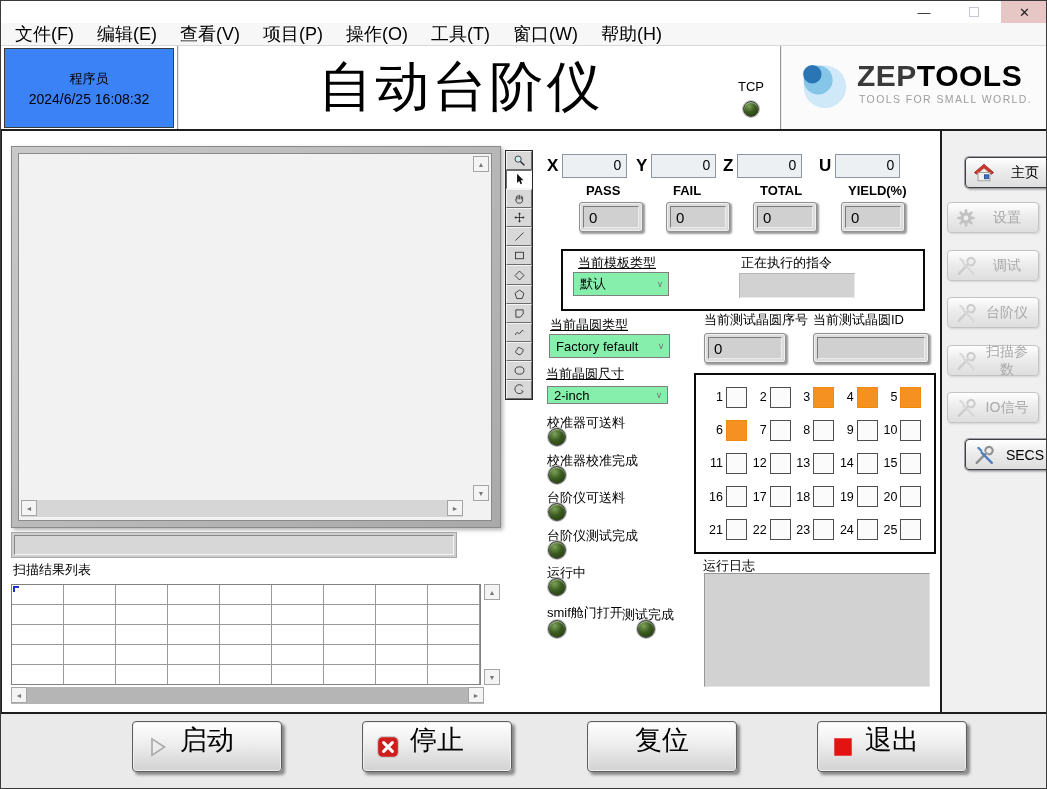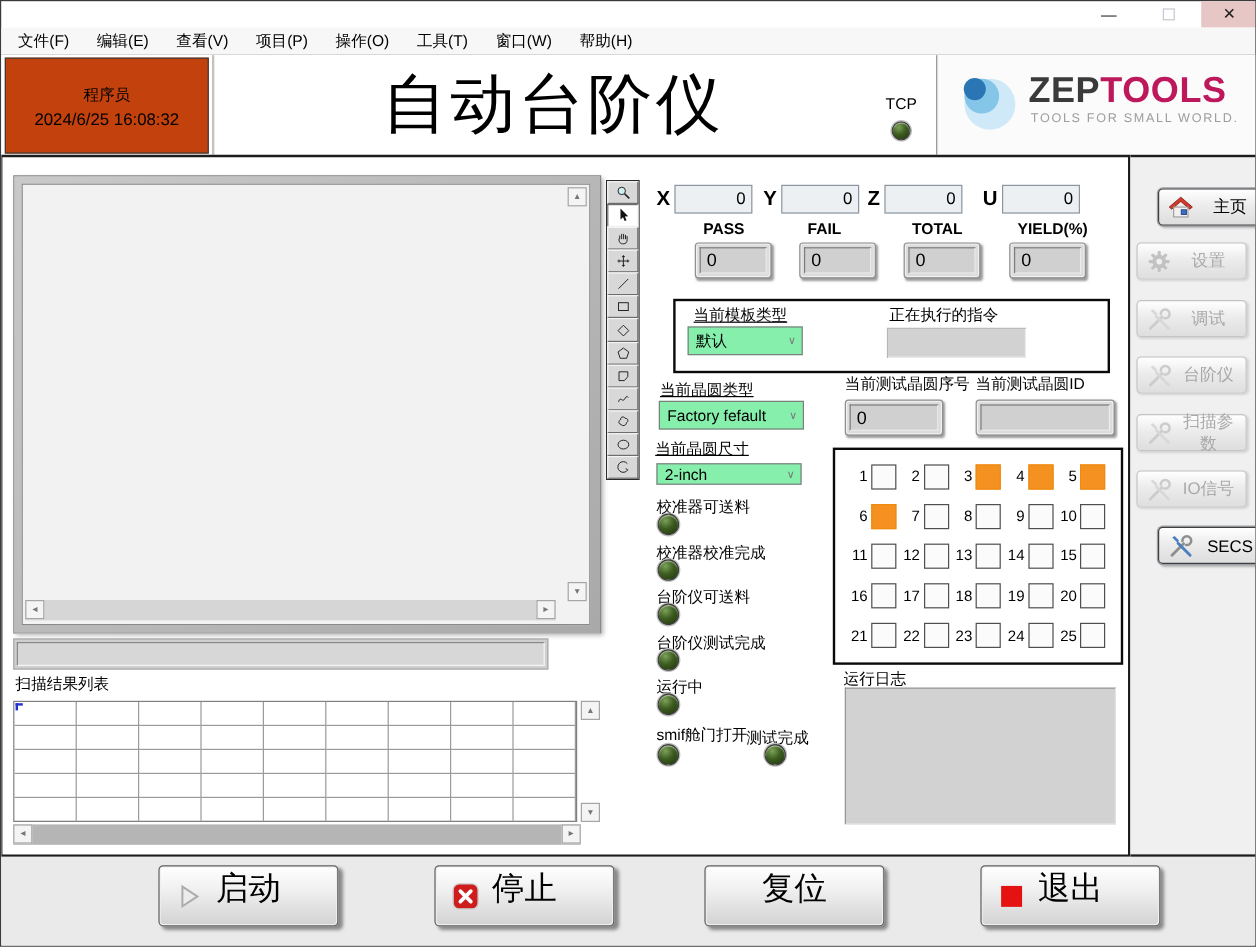--- a/index.html
+++ b/index.html
@@ -15,21 +15,21 @@
   .wtitle { margin-left:9px; font-size:12.5px; }
   .wc { position:absolute; top:0; height:22px; width:50px; display:flex; align-items:center; justify-content:center; font-size:13px; color:#222; }
   .wc.min { left:898px; }
   .wc.max { left:948px; }
   .maxbox { width:10px; height:10px; border:1.5px solid #c3c9cf; }
   .wc.close { left:1000px; width:47px; background:#e7c6c6; }
 
   
   .menubar { left:0; top:22px; width:1047px; height:23px; background:#f7f7f7; border-bottom:1px solid #d8d8d8;
              display:flex; align-items:center; padding:0 10px; gap:15px; }
-  .mitem { font-size:13px; padding:18px 4px; white-space:nowrap; }
+  .mitem { font-size:18px; padding:18px 4px; white-space:nowrap; }
 
   
   .header { left:0; top:45px; width:1047px; height:83px; background:#fff; }
   .userbox { left:3px; top:47px; width:170px; height:80px; border:1px solid #3c3c3c;
              display:flex; flex-direction:column; align-items:center; justify-content:center; gap:3px; }
   .userbox .l1 { font-size:13px; }
   .userbox .l2 { font-size:14px; }
   .vsep { top:45px; width:0; height:83px; border-left:1px solid #9a9a9a; box-shadow:1px 0 0 #e6e6e6; }
   .apptitle { left:185px; top:50px; width:550px; text-align:center; font-size:54px; letter-spacing:3px; font-weight:500; }
   .tcplbl { left:737px; top:78px; font-size:13px; }
@@ -139,38 +139,38 @@
       <div class="mitem">编辑(E)</div>
       <div class="mitem">查看(V)</div>
       <div class="mitem">项目(P)</div>
       <div class="mitem">操作(O)</div>
       <div class="mitem">工具(T)</div>
       <div class="mitem">窗口(W)</div>
       <div class="mitem">帮助(H)</div>
     </div>
 
   <div class="abs header"></div>
-  <div class="abs userbox" style="background:#c2410c;">
+  <div class="abs userbox" style="background:#3b82f6;">
     <div class="l1">程序员</div>
     <div class="l2">2024/6/25 16:08:32</div>
   </div>
   <div class="abs vsep" style="left:176px;"></div>
   <div class="abs apptitle">自动台阶仪</div>
   <div class="abs tcplbl">TCP</div>
   <div class="abs led" style="left:742px; top:100px; width:16px; height:16px;"></div>
   <div class="abs vsep" style="left:779px;"></div>
   <div class="abs logo"></div>
   <div class="abs logocircles">
     <svg viewBox="0 0 60 60">
         <circle cx="33" cy="35" r="22" fill="#cfe9f8"></circle>
         <circle cx="26" cy="28" r="15" fill="#85c6e8"></circle>
         <circle cx="20" cy="22" r="9.5" fill="#2a76b5"></circle>
       </svg>
   </div>
-  <div class="abs logozep"><span style="color:#3A3A3A;">ZEP</span><span style="color:#be185d;">TOOLS</span></div>
+  <div class="abs logozep"><span style="color:#3A3A3A;">ZEP</span><span style="color:#000000;">TOOLS</span></div>
   <div class="abs logosub">TOOLS FOR SMALL WORLD.</div>
 
   <div class="abs mainbg"></div>
   <div class="abs sidebarbg"></div>
   <div class="abs footerbg"></div>
 
   <div class="abs gframe"></div>
   <div class="abs ginner">
     <div class="abs gplot"></div>
     <div class="sbtnA" style="top:2px; right:2px;">

